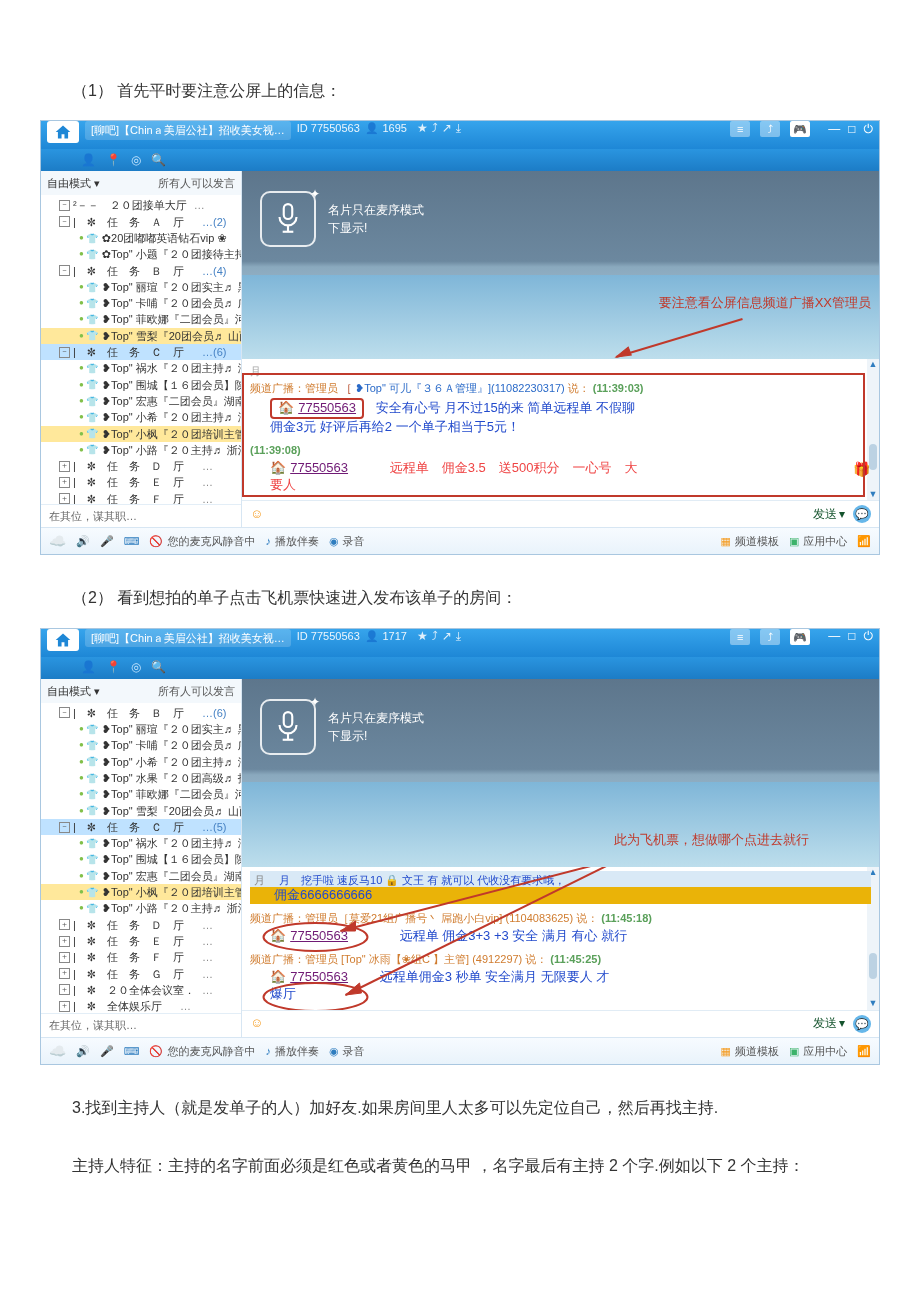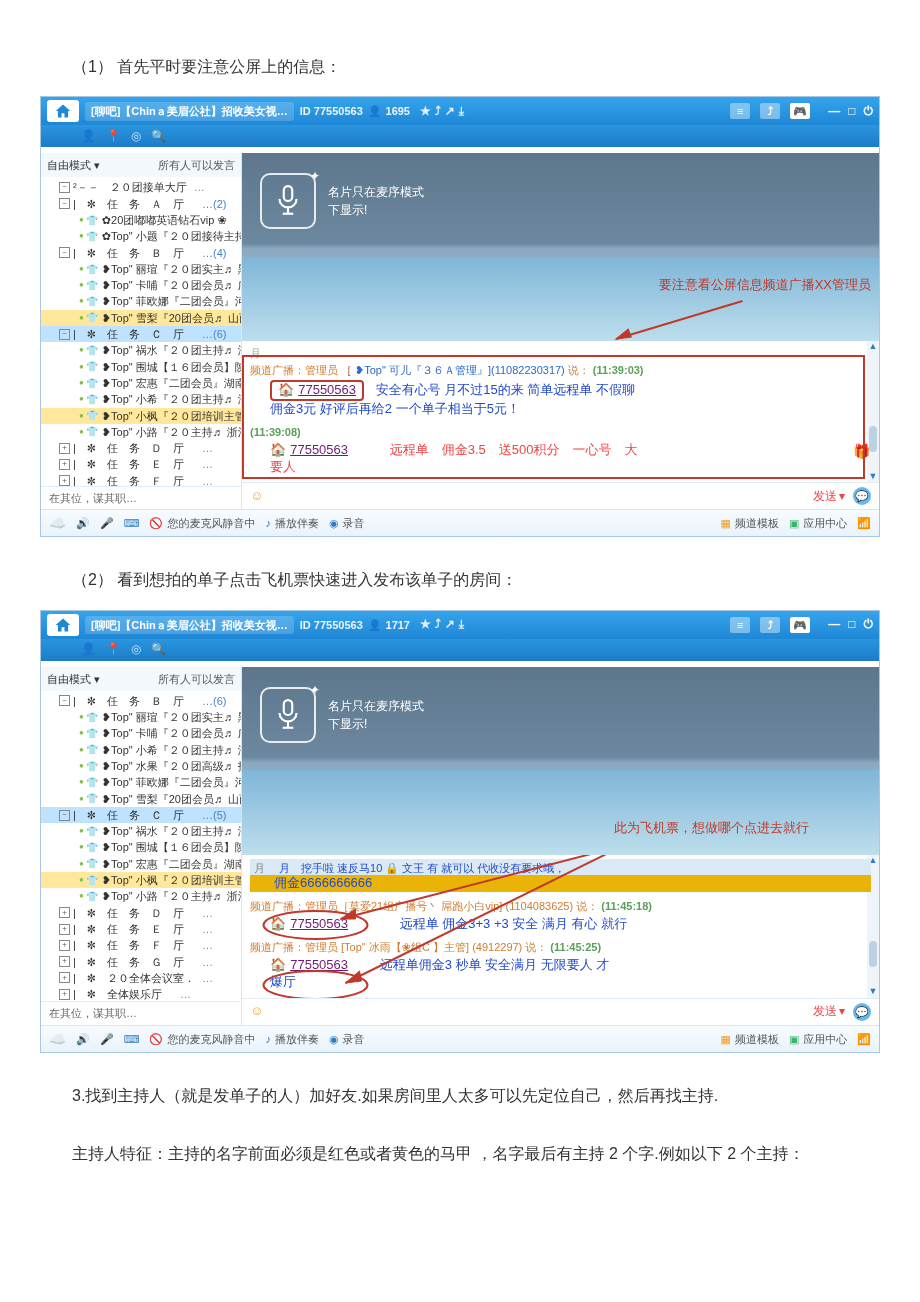--- a/index.html
+++ b/index.html
@@ -1,36 +1,36 @@
 <!DOCTYPE html>
 <html><head>
 <meta charset="utf-8">
 <style>
   html, body { margin:0; padding:0; background:#fff; font-family:"Microsoft YaHei","SimSun",Arial,sans-serif; color:#333; }
   body { width:920px; margin:0 auto; }
-  .page { padding:44px 40px 40px 40px; box-sizing:border-box; }
+  .page { padding:68px 40px 40px 40px; box-sizing:border-box; }
   .para { font-size:16px; line-height:1.9; text-indent:2em; margin:8px 0 14px 0; }
   .spacer-sm { height:6px; }
 
   
   .voicewin { border:1px solid #a9c7e0; margin:4px 0 28px 0; position:relative; font-size:11px; line-height:1.3; }
-  .vw-titlebar { display:flex; align-items:center; height:28px; background:linear-gradient(#36a4ec,#1e87d6); color:#fff; padding:0 6px; gap:6px;font-weight:bold; }
+  .vw-titlebar { display:flex; align-items:flex-start; height:28px; background:linear-gradient(#36a4ec,#1e87d6); color:#fff; padding:0 6px; gap:6px; }
   .vw-home { width:32px; height:22px; background:#fff; border-radius:3px; display:flex; align-items:center; justify-content:center; color:#1e87d6; font-weight:bold; font-size:14px; }
   .vw-home svg { display:block; }
   .vw-tab { background:rgba(255,255,255,.18); border-radius:3px; padding:2px 6px; display:inline-flex; align-items:center; gap:4px; }
   .vw-id { opacity:.9; }
   .vw-stars { opacity:.85; display:flex; gap:4px; margin-left:4px; font-size:12px; }
   .vw-wicons { margin-left:auto; display:flex; gap:10px; align-items:center; font-size:12px; }
   .vw-winbtns { display:flex; gap:8px; margin-left:8px; }
   .sqicon { width:20px; height:16px; border-radius:2px; background:rgba(255,255,255,.4); display:flex; align-items:center; justify-content:center; font-size:11px; }
 
   .vw-subbar { height:22px; background:linear-gradient(#2a95e0,#1c7cc6); display:flex; align-items:center; gap:10px; color:#c6e6ff; padding-left:40px; font-size:12px; }
   .vw-subbar span { display:inline-flex; align-items:center; }
 
-  .vw-body { display:flex; height:356px; background:#fff;margin-top:6px; }
+  .vw-body { display:flex; height:356px; background:#fff; }
   .vw-left { width:200px; border-right:1px solid #d7e6f3; background:#fff; display:flex; flex-direction:column; }
   .vw-left-head { display:flex; align-items:center; justify-content:space-between; height:20px; padding:2px 6px; background:#f3f8fc; font-size:11px; color:#555; }
   .vw-left-head .mode { color:#333; }
   .vw-tree { flex:1; overflow:hidden; padding:2px 0; }
   .tnode { display:flex; align-items:center; gap:3px; padding:1px 4px 1px 6px; white-space:nowrap; color:#333; }
   .tnode.l2 { padding-left:18px; }
   .tnode.l3 { padding-left:26px; }
   .tnode.hl { background:#ffe89b; }
   .tnode.hl2 { background:#bfe2ff; }
   .tglyph { width:9px; height:9px; border:1px solid #888; display:inline-flex; align-items:center; justify-content:center; font-size:8px; color:#555; flex-shrink:0; }
@@ -69,21 +69,21 @@
   .homeglyph { color:#368fd6; font-size:13px; }
 
   .chat-scroll { position:absolute; right:0; top:0; bottom:0; width:12px; background:#eef4f9; }
   .chat-scroll .thumb { position:absolute; left:2px; right:2px; top:60%; height:26px; background:#bcd2e3; border-radius:4px; }
   .chat-scroll .arr { position:absolute; left:0; right:0; text-align:center; color:#2f7dbf; font-size:9px; }
   .chat-scroll .arr.top { top:0; } .chat-scroll .arr.bot { bottom:0; }
 
   .chat-input { height:26px; border-top:1px solid #e1ecf5; display:flex; align-items:center; gap:8px; padding:0 8px; }
   .chat-input .ci-ico { color:#f59b1f; font-size:13px; }
   .chat-input .flex { flex:1; }
-  .chat-send { color:#ef4444; font-size:12px; display:flex; align-items:center; gap:2px; }
+  .chat-send { color:#14532d; font-size:12px; display:flex; align-items:center; gap:2px; }
   .chat-bubble { width:18px; height:18px; border-radius:50%; background:#66b7ea; display:flex; align-items:center; justify-content:center; color:#fff; font-size:11px; }
 
   .vw-foot { height:26px; background:linear-gradient(#f7fbff,#e9f3fb); border-top:1px solid #d7e6f3; display:flex; align-items:center; padding:0 8px; gap:10px; font-size:11px; color:#555; }
   .vw-foot .grp { display:flex; align-items:center; gap:4px; }
   .vw-foot .push-right { margin-left:auto; }
   .fico { display:inline-flex; align-items:center; justify-content:center; }
   .fico.blue { color:#2f7dbf; }
   .fico.red { color:#c0392b; }
   .fico.green { color:#2e9b53; }
   .fico.orange { color:#f59b1f; }

